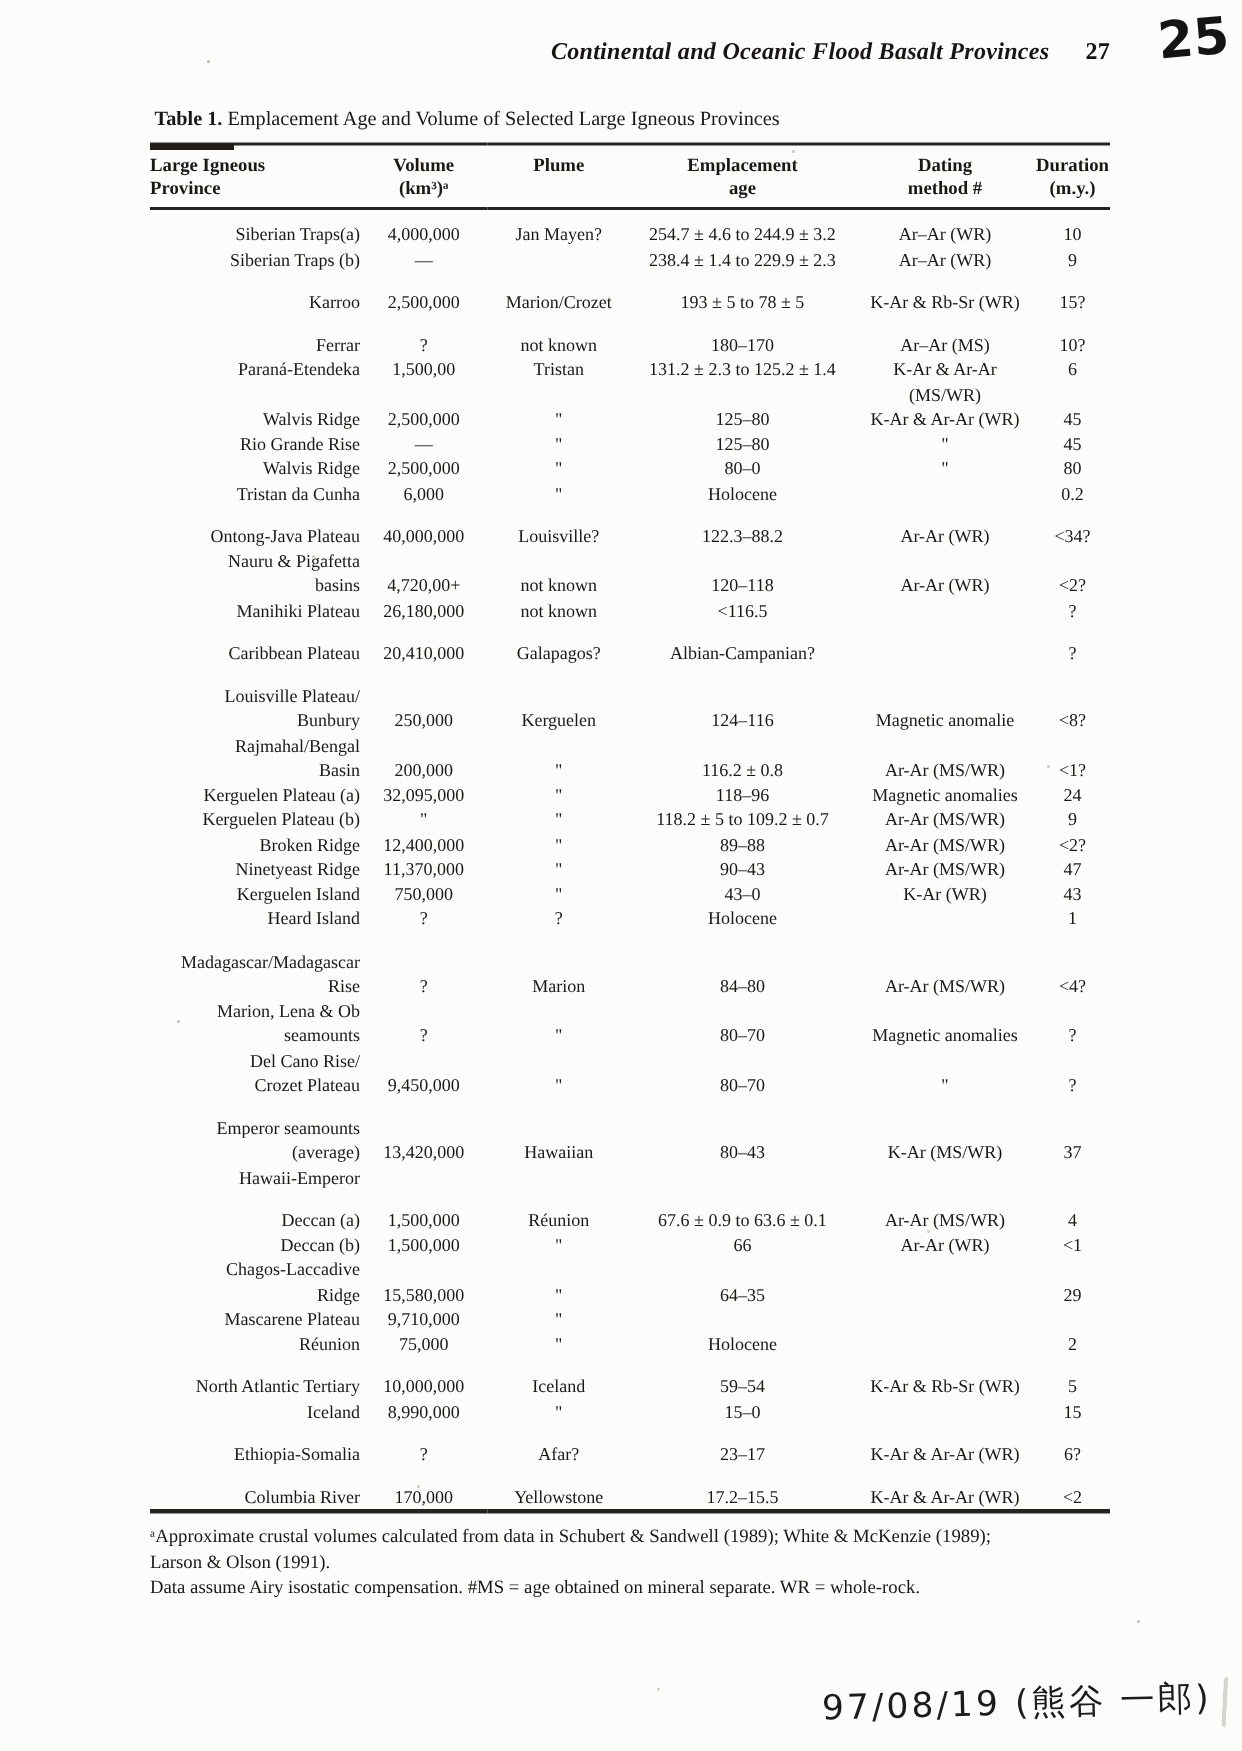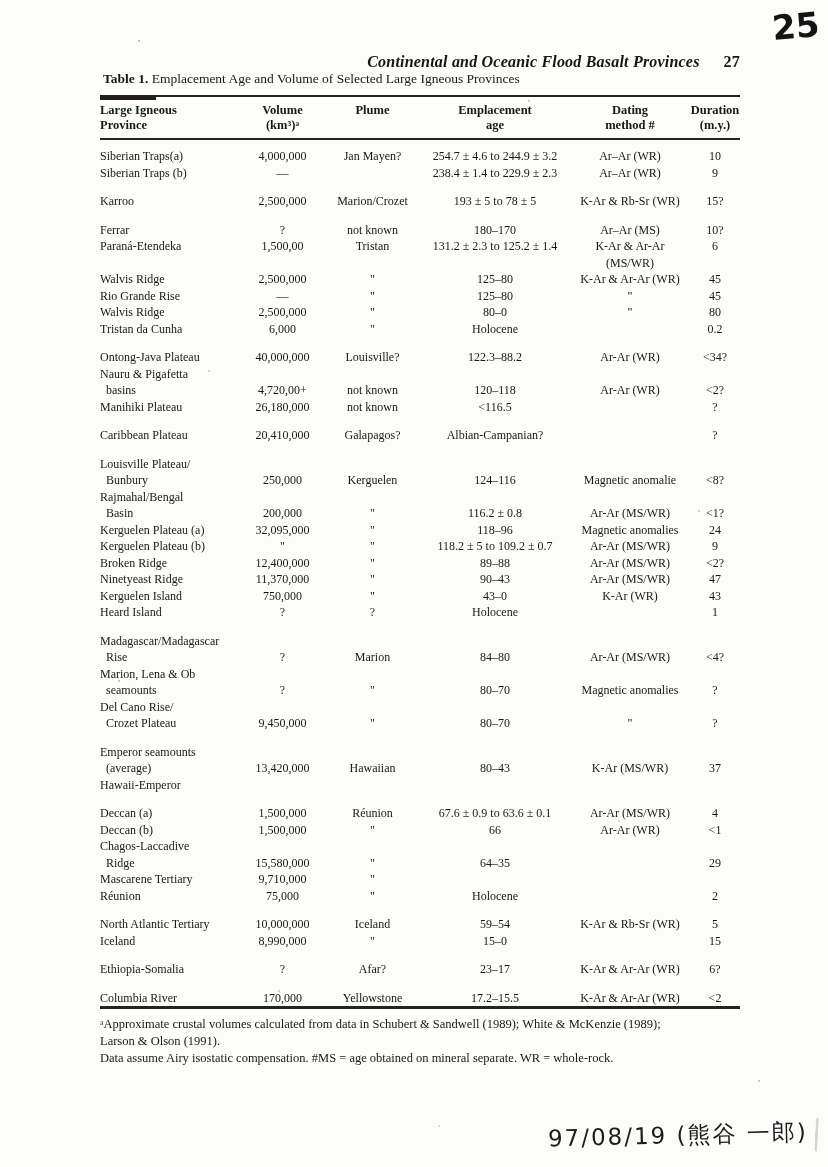--- a/index.html
+++ b/index.html
@@ -5,21 +5,21 @@
   html,body { margin:0; padding:0; }
   body {
     width:828px; height:1167px; position:relative; overflow:hidden;
     background:#fcfcfa; color:#1c1916;
     font-family:"Liberation Serif","DejaVu Serif",serif;
   }
   
   .running-head {
     position:absolute; top:26px; left:100px; width:640px;
     text-align:right; font-style:italic; font-weight:700; font-size:16px;
-    letter-spacing:.2px; color:#171411;margin-top:27px;
+    letter-spacing:.2px; color:#171411;
   }
   .running-head .pgnum { font-style:normal; margin-left:24px; font-weight:700; }
   
   .hand-25 {
     position:absolute; top:6px; left:772px;
     font-family:"DejaVu Sans",sans-serif; font-weight:700; font-size:34px;
     transform:rotate(-5deg); color:#141414;
   }
   
   .caption {
@@ -38,21 +38,21 @@
   table.igneous thead th {
     border-top:2.5px solid #262220; border-bottom:2px solid #262220;
     font-weight:700; vertical-align:top; padding:6px 0 5px;
     text-align:center; font-size:12.5px;
   }
   table.igneous thead th.col-province { text-align:left; }
   table.igneous th .h1, table.igneous th .h2 { line-height:15px; min-height:15px; }
   table.igneous tbody td { padding:0; line-height:16.5px; font-size:12px; }
   table.igneous tbody tr:first-child td { padding-top:8px; }
   table.igneous tbody tr.gap td { height:12px; line-height:12px; }
-  td.c-province { text-align:left; white-space:pre; }
+  td.c-province { text-align:right; white-space:pre; }
   td.c-volume, td.c-plume, td.c-age, td.c-method, td.c-duration {
     text-align:center; white-space:nowrap;
   }
   
   .footnotes { margin-top:7px; font-size:12.5px; line-height:17px; color:#1b1814; width:640px; }
   
   .hand-note {
     position:absolute; top:1120px; left:548px;
     font-family:"DejaVu Sans",sans-serif; font-size:23px; letter-spacing:2px;
     transform:rotate(-1.5deg); color:#1c1c1c; white-space:nowrap;
@@ -447,21 +447,21 @@
         </tr>
         <tr>
           <td class="c-province">  Ridge</td>
           <td class="c-volume">15,580,000</td>
           <td class="c-plume">"</td>
           <td class="c-age">64–35</td>
           <td class="c-method"></td>
           <td class="c-duration">29</td>
         </tr>
         <tr>
-          <td class="c-province">Mascarene Tertiary</td>
+          <td class="c-province">Mascarene Plateau</td>
           <td class="c-volume">9,710,000</td>
           <td class="c-plume">"</td>
           <td class="c-age"></td>
           <td class="c-method"></td>
           <td class="c-duration"></td>
         </tr>
         <tr>
           <td class="c-province">Réunion</td>
           <td class="c-volume">75,000</td>
           <td class="c-plume">"</td>

